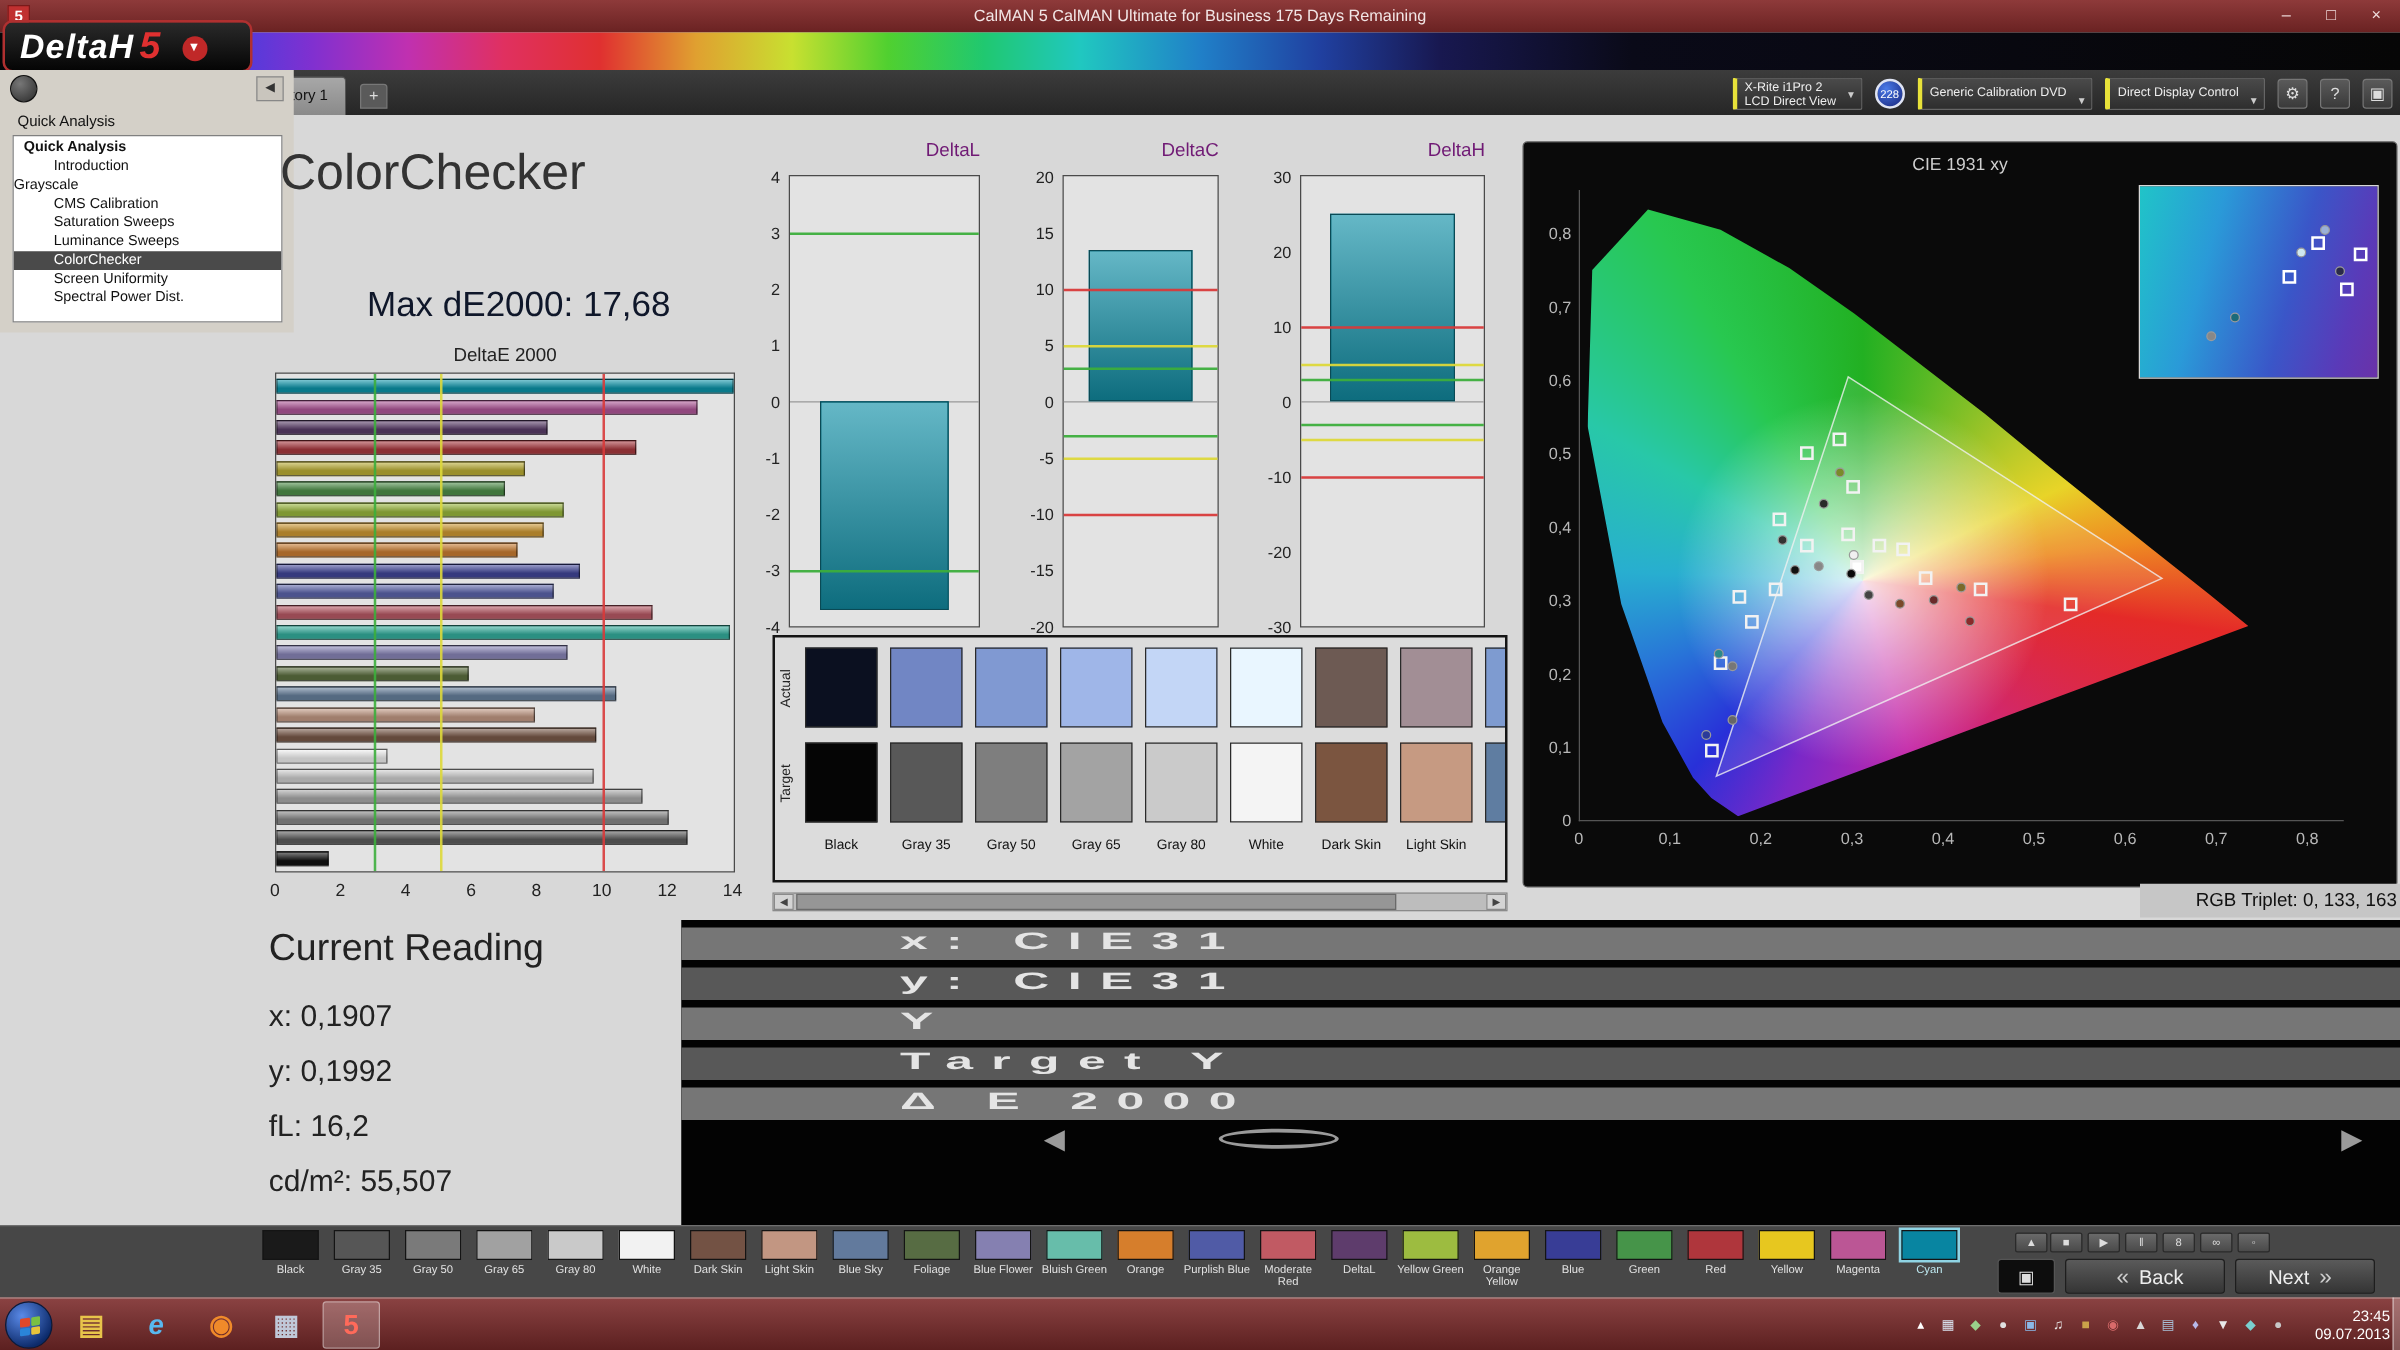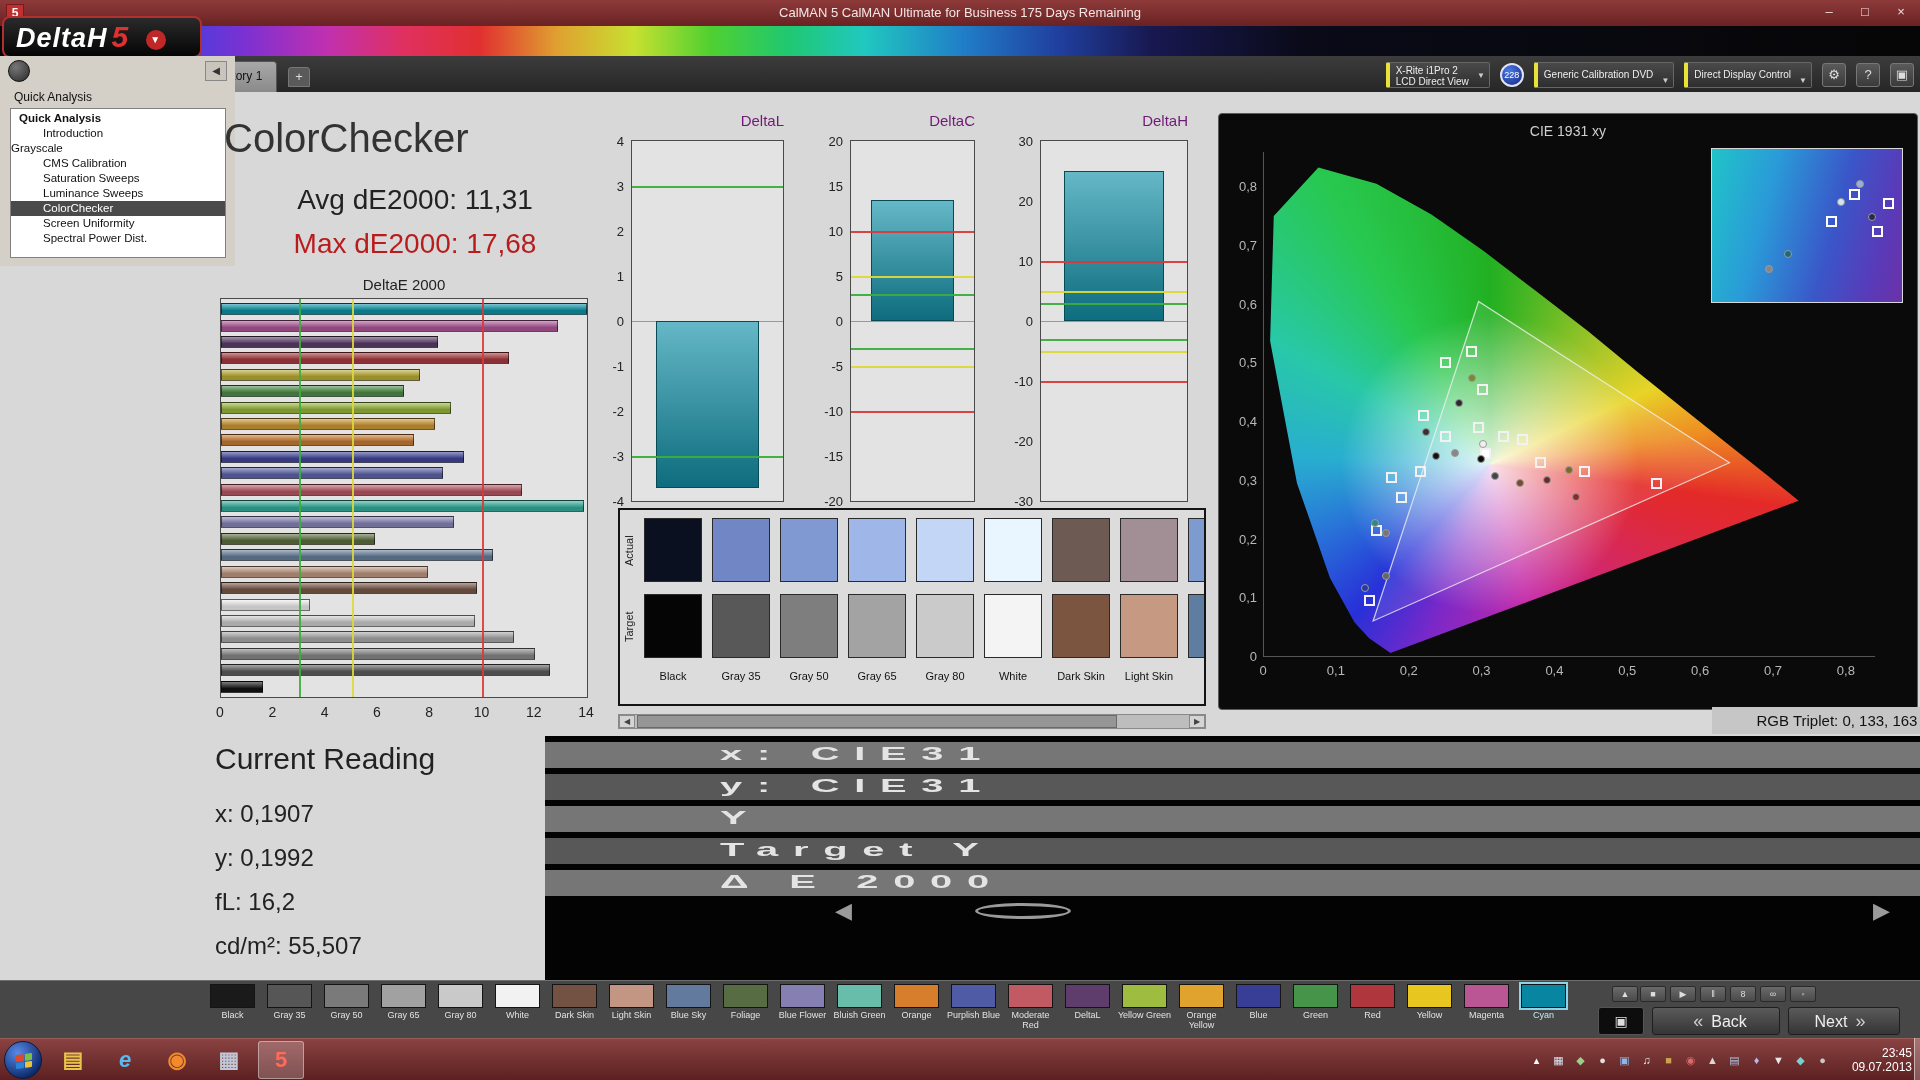--- a/index.html
+++ b/index.html
@@ -56,21 +56,21 @@
   #sidebar .sb-header { position:absolute; left:14px; top:34px; font-size:12px; color:#111; }
   #tree { position:absolute; left:10px; top:52px; width:216px; height:150px; background:#fff;
     border:1px solid #808080; overflow:hidden; padding-top:2px; }
   .tree-item { font-size:11.5px; color:#111; line-height:15px; white-space:nowrap; cursor:default; }
   .tree-item.root { font-weight:bold; }
   .tree-item.selected { background:#4a4a4a; color:#fff; }
 
   
   #main-title { position:absolute; left:224px; top:116px; font-size:40px; color:#333; }
   #avg-line { position:absolute; left:235px; top:184px; width:360px; text-align:center; font-size:28px; color:#222; }
-  #max-line { position:absolute; left:235px; top:228px; width:360px; text-align:center; font-size:28px; color:#b91c1c; }
+  #max-line { position:absolute; left:235px; top:228px; width:360px; text-align:center; font-size:28px; color:#0f172a; }
 
   
   #deltae-title { position:absolute; left:220px; top:276px; width:368px; text-align:center; font-size:15px; color:#222; }
   #deltae-plot { position:absolute; left:220px; top:298px; width:368px; height:400px; border:1px solid #4a4a4a;
     background:#e3e3e3; display:flex; flex-direction:column; justify-content:space-around; padding:2px 0; overflow:hidden; }
   .hbar-row { height:12px; position:relative; }
   .hbar { position:absolute; left:0; top:0; height:12px; border:1px solid rgba(0,0,0,.55);
     background-image:linear-gradient(rgba(255,255,255,.45),rgba(0,0,0,.18) 65%); }
   .vline { position:absolute; top:0; bottom:0; width:2px; opacity:.9; z-index:5; }
   #deltae-ticks { position:absolute; left:220px; top:704px; width:368px; height:18px; font-size:14px; color:#222; }
@@ -242,21 +242,20 @@
         <div class="tree-item" style="padding-left: 32px;">CMS Calibration</div>
         <div class="tree-item" style="padding-left: 32px;">Saturation Sweeps</div>
         <div class="tree-item" style="padding-left: 32px;">Luminance Sweeps</div>
         <div class="tree-item selected" style="padding-left: 32px;">ColorChecker</div>
         <div class="tree-item" style="padding-left: 32px;">Screen Uniformity</div>
         <div class="tree-item" style="padding-left: 32px;">Spectral Power Dist.</div>
       </div>
   </div>
 
   <div id="main-title">ColorChecker</div>
-  <div id="avg-line">Avg dE2000: 11,31</div>
   <div id="max-line">Max dE2000: 17,68</div>
 
   <div id="deltae-title">DeltaE 2000</div>
   <div id="deltae-plot">
       <div class="hbar-row">
         <div class="hbar" style="width: 366px; background-color: rgb(12, 149, 170);"></div>
       </div>
       <div class="hbar-row">
         <div class="hbar" style="width: 337.243px; background-color: rgb(177, 88, 154);"></div>
       </div>

